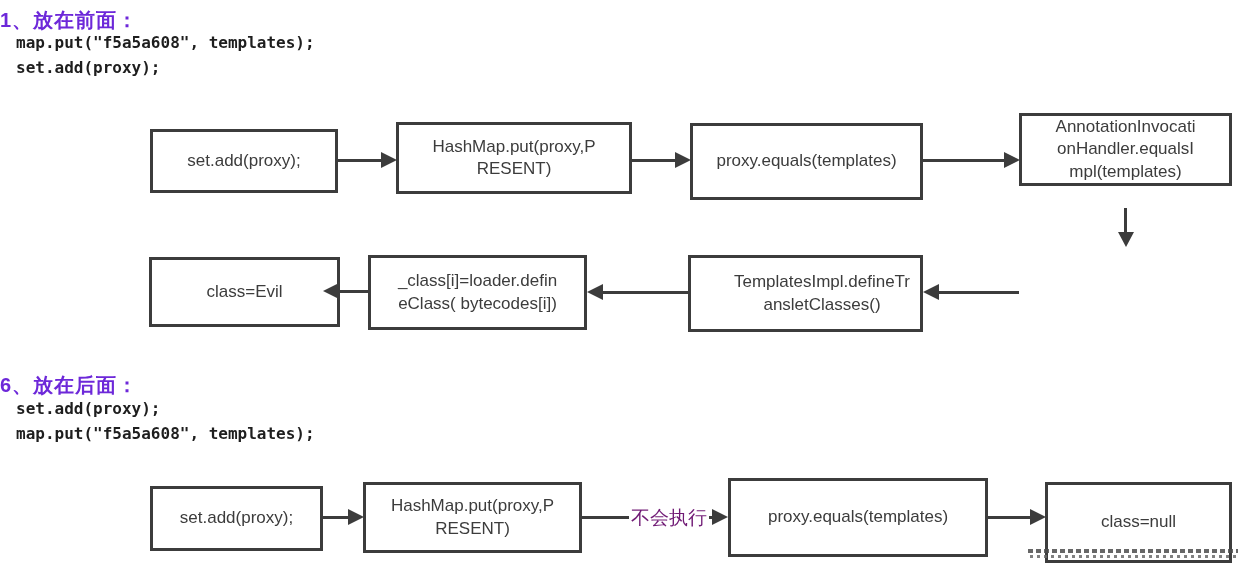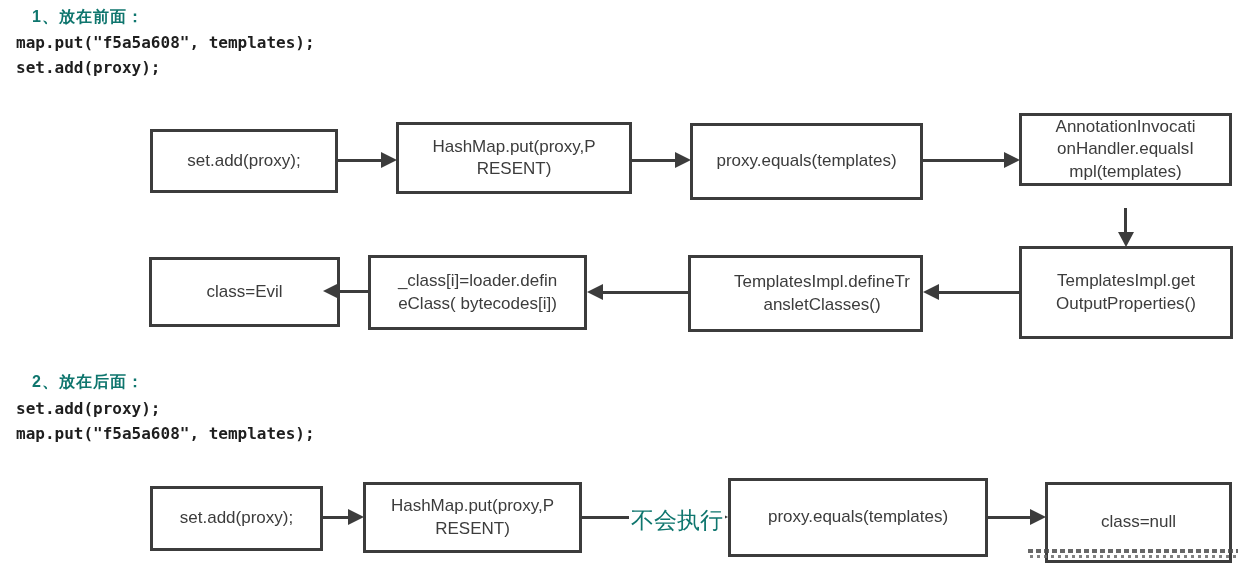--- a/index.html
+++ b/index.html
@@ -1,40 +1,40 @@
 <!DOCTYPE html>
 <html><head>
 <meta charset="utf-8">
 <style>
   html,body{margin:0;padding:0;background:#ffffff;}
   #canvas{
     position:relative;width:1253px;height:573px;background:#ffffff;
     font-family:"Liberation Sans","DejaVu Sans",sans-serif;overflow:hidden;
   }
   .heading{
-    position:absolute;left:32px;font-weight:bold;font-size:16px;color:#0f766e;
+    position:absolute;left:0;font-weight:bold;font-size:20px;color:#6d28d9;
     letter-spacing:1px;white-space:nowrap;
   }
   .codeline{
     position:absolute;left:16px;font-family:"DejaVu Sans Mono","Liberation Mono",monospace;
     font-weight:bold;font-size:16px;color:#1e1e1e;white-space:nowrap;letter-spacing:0px;
   }
   .node{
     position:absolute;box-sizing:border-box;border:3px solid #3c3c3c;background:#ffffff;
     display:flex;align-items:center;justify-content:center;text-align:center;
     font-size:17px;line-height:1.32;color:#3c3c3c;white-space:pre-line;padding:2px 4px;
   }
   .hline{position:absolute;height:3px;background:#3c3c3c;}
   .vline{position:absolute;width:3px;background:#3c3c3c;}
   .ah{position:absolute;width:0;height:0;}
   .ah.right{border-top:8px solid transparent;border-bottom:8px solid transparent;border-left:16px solid #3c3c3c;}
   .ah.left{border-top:8px solid transparent;border-bottom:8px solid transparent;border-right:16px solid #3c3c3c;}
   .ah.down{border-left:8px solid transparent;border-right:8px solid transparent;border-top:15px solid #3c3c3c;}
   .edge-label{
-    position:absolute;font-size:23px;color:#0f766e;background:#ffffff;
+    position:absolute;font-size:19px;color:#701a75;background:#ffffff;
     padding:0 2px;white-space:nowrap;z-index:3;
   }
   .watermark{
     position:absolute;left:1028px;top:549px;width:210px;height:11px;opacity:.85;z-index:4;
     background:
       repeating-linear-gradient(90deg,#4d4d4d 0 5px,transparent 5px 8px) 0 0/100% 4px no-repeat,
       repeating-linear-gradient(90deg,#6a6a6a 0 3px,transparent 3px 7px) 2px 6px/100% 3px no-repeat;
   }
 </style>
 </head>
@@ -59,38 +59,36 @@
 
   <div class="hline" style="left:632px;top:159px;width:44px;"></div>
   <div class="ah right" style="left:675px;top:152px;"></div>
 
   <div class="hline" style="left:923px;top:159px;width:82px;"></div>
   <div class="ah right" style="left:1004px;top:152px;"></div>
 
   <div class="vline" style="left:1124px;top:208px;height:25px;"></div>
   <div class="ah down" style="left:1118px;top:232px;"></div>
 
-  <div class="node" style="left:1019px;top:246px;width:214px;height:93px;">TemplatesImpl.get
-OutputProperties()</div>
   <div class="node" style="left:688px;top:255px;width:235px;height:77px;padding-left:37px;">TemplatesImpl.defineTr
 ansletClasses()</div>
   <div class="node" style="left:368px;top:255px;width:219px;height:75px;">_class[i]=loader.defin
 eClass( bytecodes[i])</div>
   <div class="node" style="left:149px;top:257px;width:191px;height:70px;">class=Evil</div>
 
   <div class="hline" style="left:938px;top:291px;width:81px;"></div>
   <div class="ah left" style="left:923px;top:284px;"></div>
 
   <div class="hline" style="left:602px;top:291px;width:86px;"></div>
   <div class="ah left" style="left:587px;top:284px;"></div>
 
   <div class="hline" style="left:338px;top:290px;width:30px;"></div>
   <div class="ah left" style="left:323px;top:283px;"></div>
 
-  <div class="heading" style="top:372px;">2、放在后面：</div>
+  <div class="heading" style="top:372px;">6、放在后面：</div>
   <div class="codeline" style="top:399px;">set.add(proxy);</div>
   <div class="codeline" style="top:424px;">map.put("f5a5a608", templates);</div>
 
   <div class="node" style="left:150px;top:486px;width:173px;height:65px;">set.add(proxy);</div>
   <div class="node" style="left:363px;top:482px;width:219px;height:71px;">HashMap.put(proxy,P
 RESENT)</div>
   <div class="node" style="left:728px;top:478px;width:260px;height:79px;">proxy.equals(templates)</div>
   <div class="node" style="left:1045px;top:482px;width:187px;height:81px;">class=null</div>
 
   <div class="hline" style="left:323px;top:516px;width:27px;"></div>

